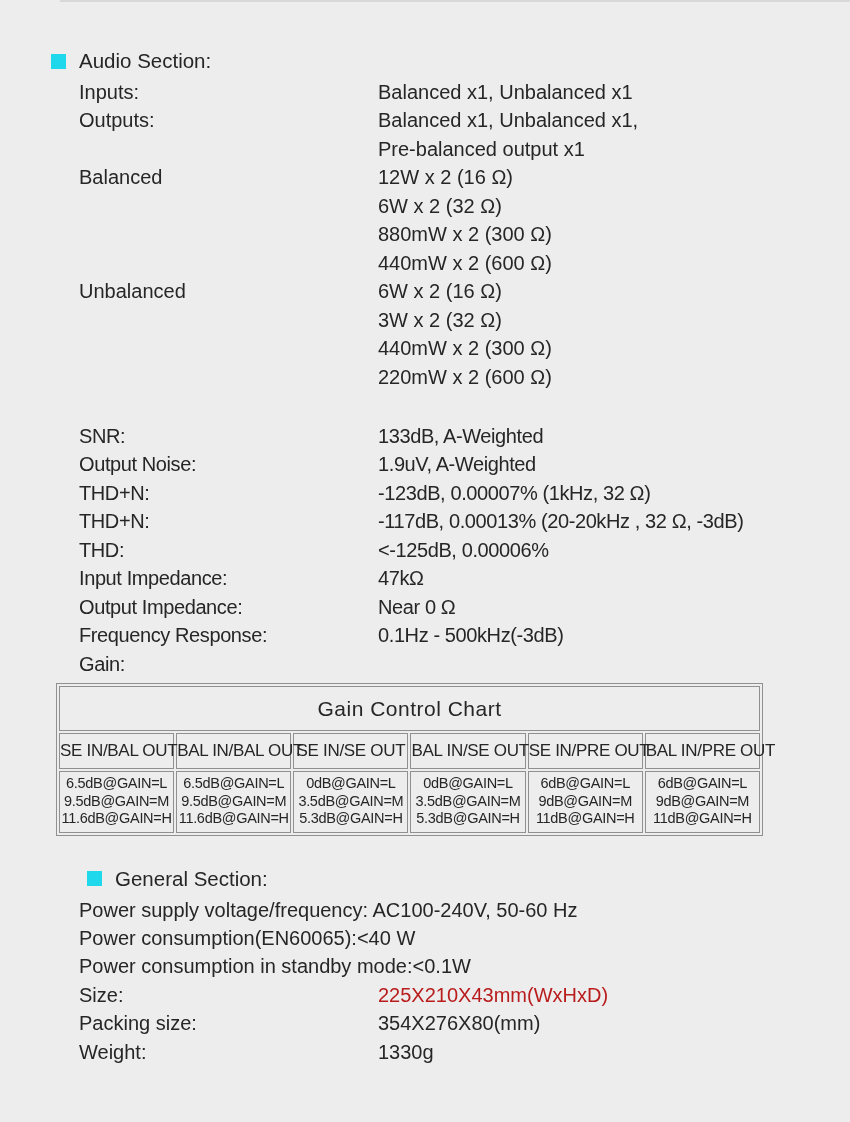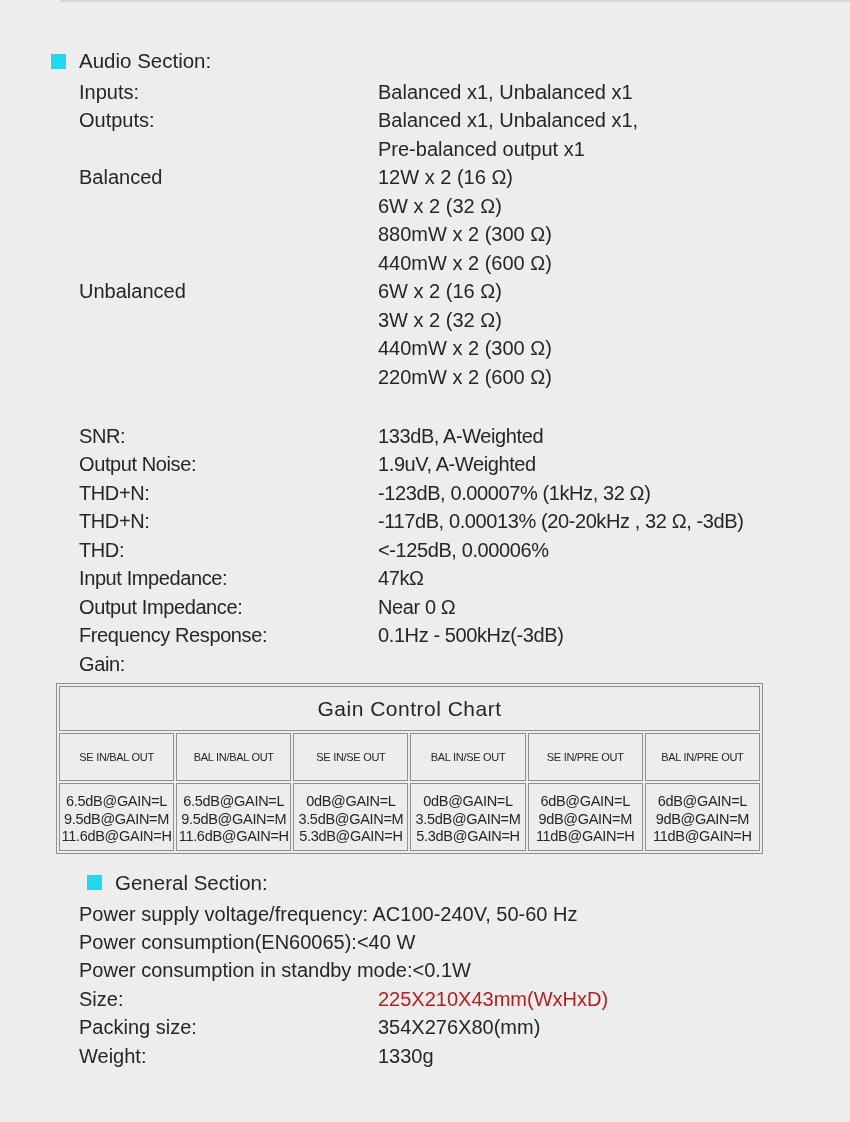--- a/index.html
+++ b/index.html
@@ -45,29 +45,29 @@
     width:707px; table-layout:fixed;
   }
   table.gain td {
     border:1px solid #909090;
     text-align:center; vertical-align:middle;
   }
   table.gain td.title-cell {
     font-size:21px; letter-spacing:0.5px; height:45px;
   }
   table.gain td.col-head {
-    font-size:11px; letter-spacing:-0.3px; height:48px;
+    font-size:17px; letter-spacing:-0.3px; height:36px;
     white-space:nowrap;
   }
   table.gain td.data {
     font-size:14.5px; letter-spacing:-0.3px;
-    line-height:17.5px; padding:9px 0 4px 0;
+    line-height:17.5px; padding:3px 0 4px 0;
     white-space:nowrap;
   }
-  .general-heading { margin-top:16px;padding-left:36px; }
+  .general-heading { margin-top:30px;padding-left:36px; }
 </style>
 </head>
 <body>
 
 <div class="top-strip"></div>
 
 <div class="content">
 
   <div class="section">
     <div class="section-heading">

